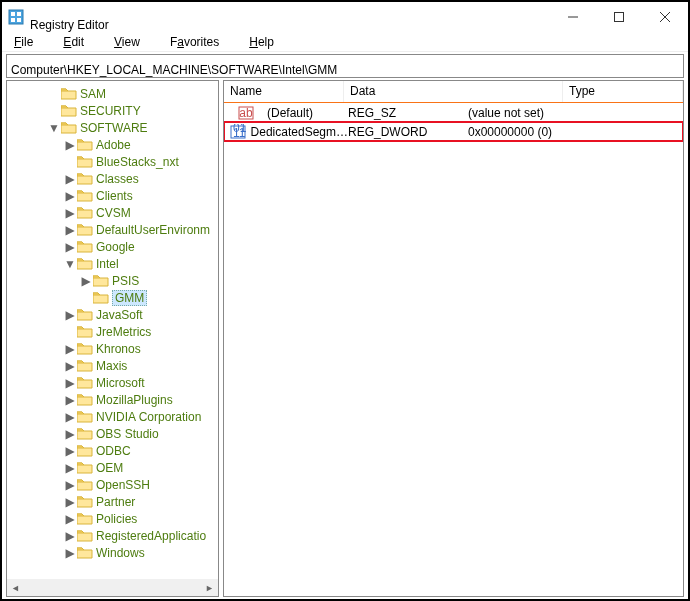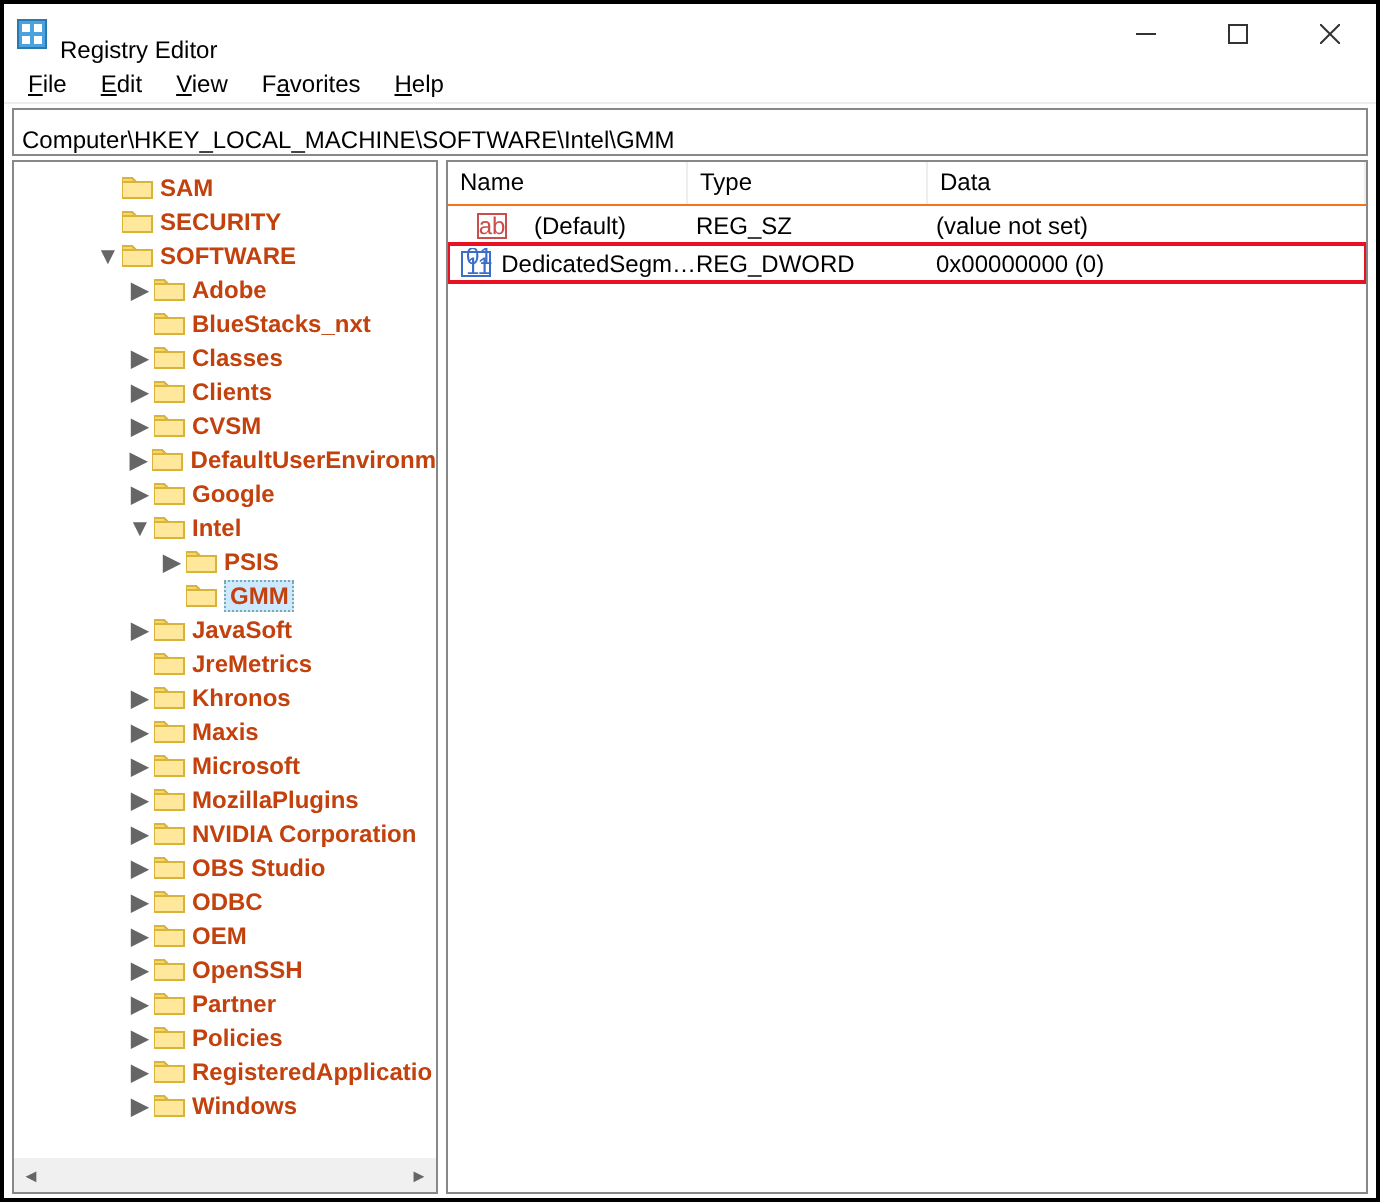--- a/index.html
+++ b/index.html
@@ -3,36 +3,36 @@
 <meta charset="utf-8">
 <style>
   * { box-sizing: border-box; margin: 0; padding: 0; font-family: "Segoe UI", Tahoma, sans-serif; font-size: 12px; }
   body { background: #fff; }
   .window { width: 690px; height: 601px; border: 2px solid #000; display: flex; flex-direction: column; background: #fff; }
   .titlebar { height: 30px; display: flex; align-items: center; padding: 0 0 0 6px; }
   .title-icon { width: 16px; height: 16px; margin-right: 6px; display: flex; align-items: center; justify-content: center; }
   .title-text { flex: 1; color: #000; margin-top: 16px; }
   .win-controls { display: flex; height: 100%; }
   .win-btn { width: 46px; height: 100%; display: flex; align-items: center; justify-content: center; color: #555; }
-  .menubar { height: 20px; display: flex; align-items: center; padding: 0 6px; gap: 5px; border-bottom: 1px solid #eee; }
+  .menubar { height: 20px; display: flex; align-items: center; padding: 0 6px; gap: 18px; border-bottom: 1px solid #eee; }
   .menu-item { padding: 2px 6px; color: #000; }
   .menu-item .ul { text-decoration: underline; }
   .addrbar { height: 24px; border: 1px solid #888; margin: 2px 4px; display: flex; align-items: flex-end; padding: 0 4px; }
   .content { flex: 1; display: flex; min-height: 0; }
   .tree-pane { width: 213px; border: 1px solid #888; margin: 0 0 2px 4px; overflow: hidden; position: relative; }
   .divider { width: 4px; }
   .list-pane { flex: 1; border: 1px solid #888; margin: 0 4px 2px 0; overflow: hidden; }
   
   .tree { padding: 4px 0 4px 0; white-space: nowrap; }
   .node { display: flex; align-items: center; height: 17px; }
   .tw { width: 14px; display: inline-flex; justify-content: center; align-items: center; color: #5a5a5a; font-size: 9px; }
   .folder { width: 16px; height: 13px; margin-right: 3px; display: inline-block; }
   .folder svg { display: block; }
   .spacer { display: inline-block; }
-  .label { color: #c2410c; font-weight: bold; }
+  .label { color: #4d7c0f; }
   .selected .label { background: #cde8ff; border: 1px dotted #7aa; padding: 0 2px; }
   
   .col-headers { display: flex; height: 22px; border-bottom: 1px solid #f97316; }
   .col { padding: 3px 6px; color: #000; border-right: 1px solid #eee; }
   .c-name { width: 120px; }
   .c-type { width: 120px; }
   .c-data { flex: 1; }
   .row { display: flex; align-items: center; height: 19px; padding: 0 4px; }
   .row .c-name { display: flex; align-items: center; gap: 3px; }
   .row.highlight { outline: 2px solid #e81123; outline-offset: -1px; }
@@ -452,22 +452,22 @@
       </div>
       <div class="hscroll">
         <span class="arrow">◄</span>
         <span class="arrow">►</span>
       </div>
     </div>
     <div class="divider"></div>
     <div class="list-pane">
       <div class="col-headers">
         <div class="col c-name">Name</div>
+        <div class="col c-data">Data</div>
         <div class="col c-type">Type</div>
-        <div class="col c-data">Data</div>
       </div>
       <div id="rows">
           <div class="row">
             <div class="c-name">
               <span class="val-icon">
                 <svg width="16" height="16">
                   <rect x="1" y="2" width="14" height="12" fill="#fff" stroke="#c94f4f"></rect>
                   <text x="8" y="12" text-anchor="middle" font-size="8" fill="#c94f4f" font-family="Consolas">ab</text>
                 </svg>
               </span>

